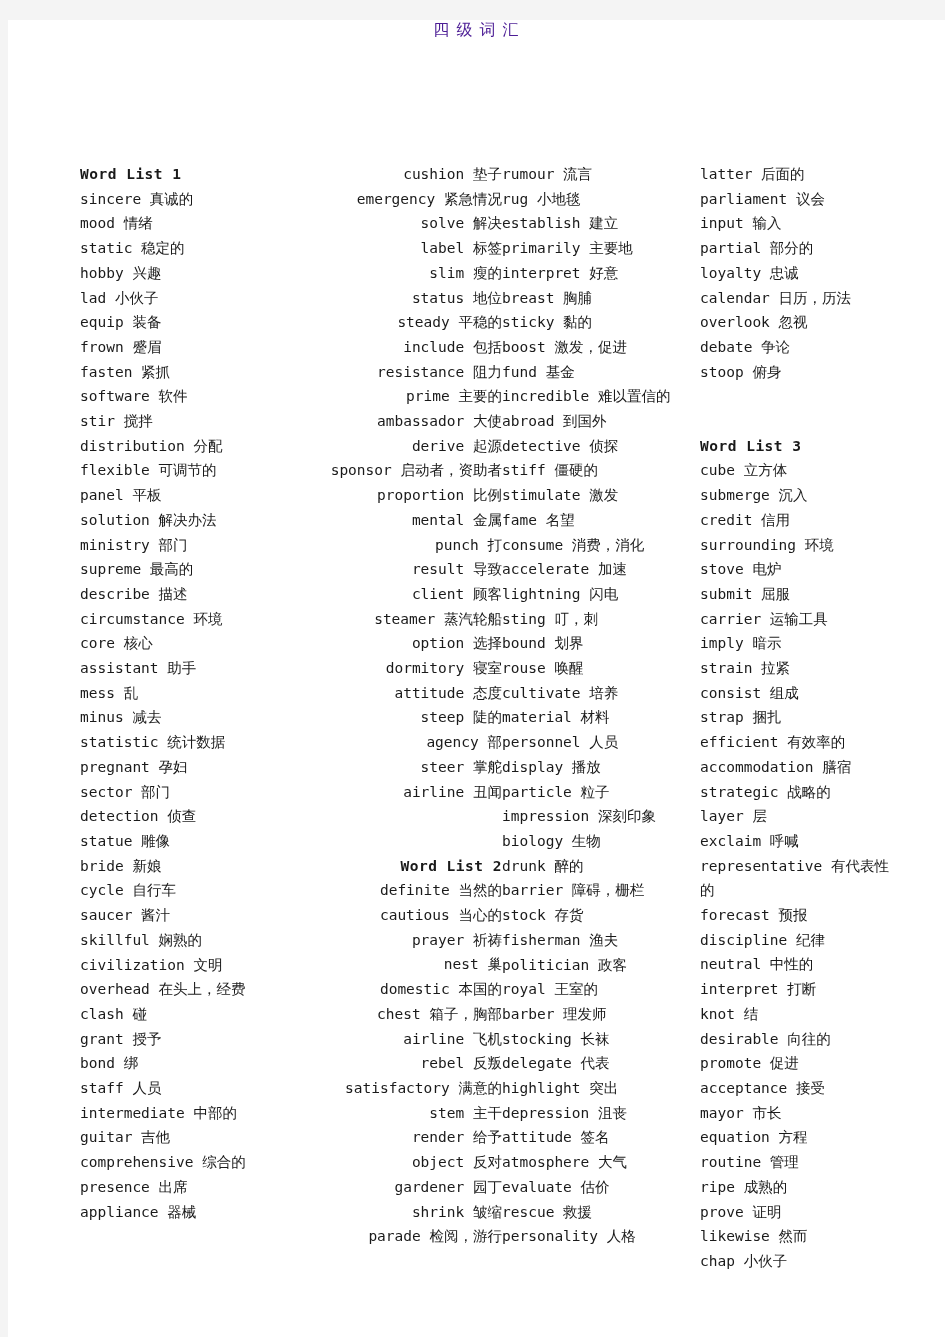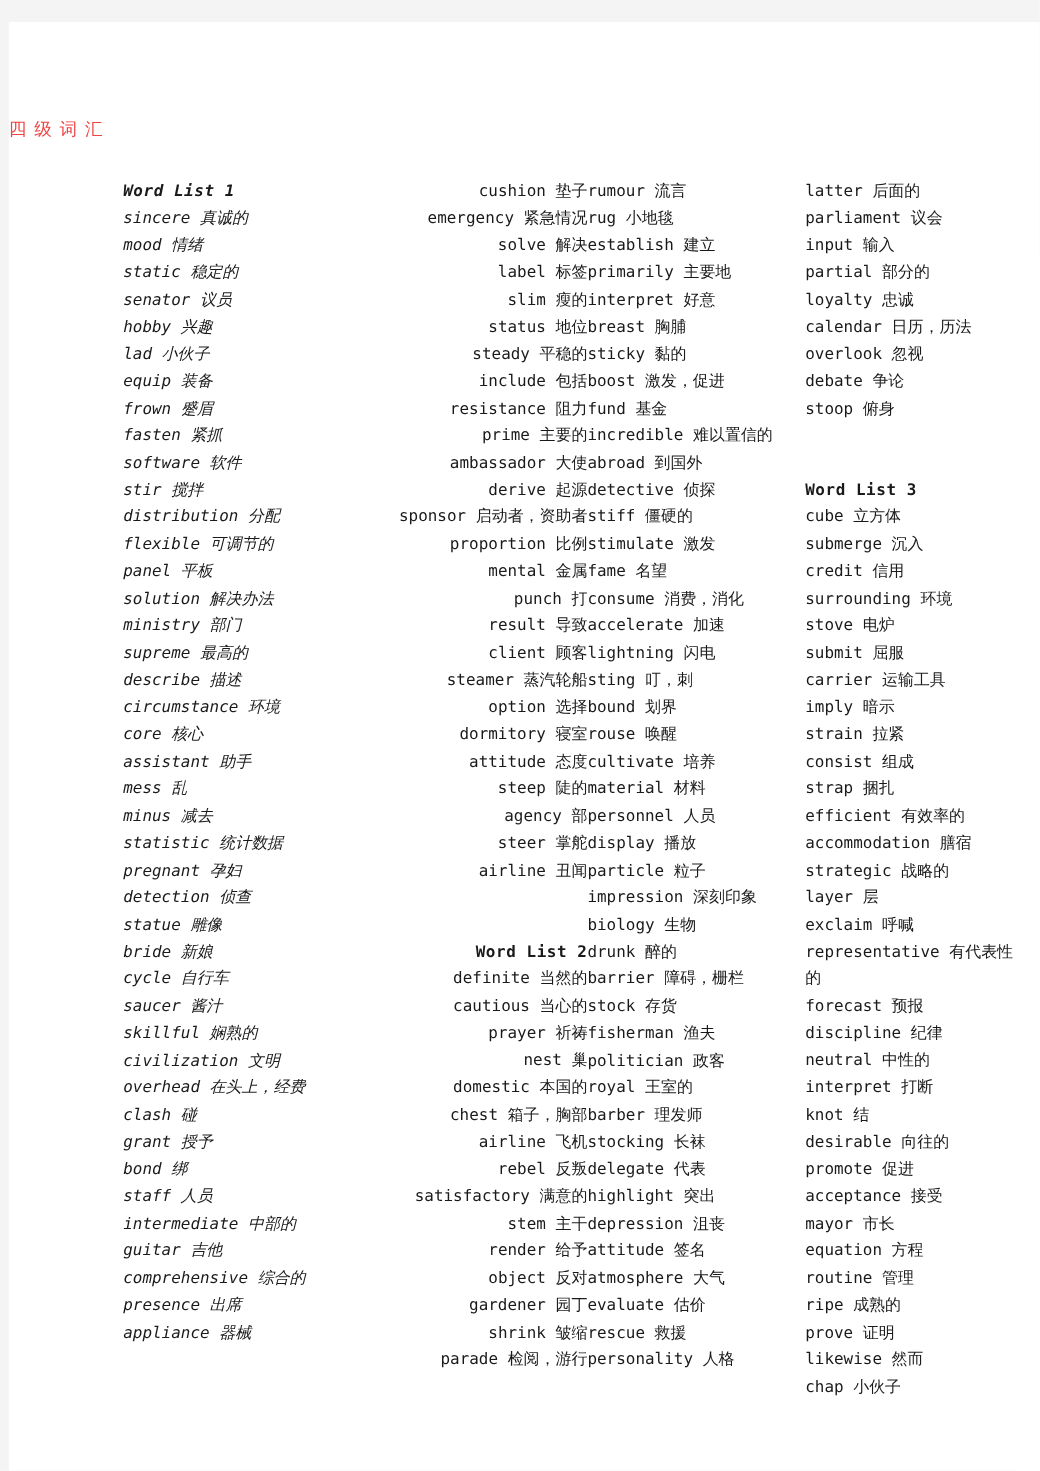--- a/index.html
+++ b/index.html
@@ -16,43 +16,43 @@
   #page {
     position: absolute;
     left: 8px;
     top: 20px;
     width: 937px;
     height: 1317px;
     background: #ffffff;
     box-sizing: border-box;
   }
   #title {
+    text-align: center;
     font-family: "DejaVu Sans", "Liberation Sans", sans-serif;
     font-size: 16px;
-    color: #ef4444;
-    margin-top: 88px;
+    color: #4c1d95;
     letter-spacing: 1px;
     height: 20px;
     line-height: 20px;
   }
   #columns {
     position: absolute;
     left: 0;
     top: 142px;
     width: 937px;
     display: flex;
     flex-direction: row;
     align-items: flex-start;
   }
   .column {
     font-size: 14.5px;
     line-height: 24.7px;
     color: #1a1a1a;
   }
-  .col-1 { width: 222px; margin-left: 104px; font-style: italic; }
+  .col-1 { width: 222px; margin-left: 72px; }
   .col-2 { width: 200px; margin-left: 0px; text-align: right; }
   .col-3 { width: 198px; margin-left: 0px; }
   .col-4 { width: 200px; margin-left: 0px; }
 
   .entry {
     white-space: normal;
     word-break: break-word;
   }
   .list-head {
     font-weight: bold;
@@ -68,21 +68,20 @@
 <div id="page">
 
   <div id="title">四 级 词 汇</div>
 
   <div id="columns">
     <div class="column col-1">
         <div class="entry list-head">Word List 1</div>
         <div class="entry">sincere 真诚的</div>
         <div class="entry">mood 情绪</div>
         <div class="entry">static 稳定的</div>
-        <div class="entry">senator 议员</div>
         <div class="entry">hobby 兴趣</div>
         <div class="entry">lad 小伙子</div>
         <div class="entry">equip 装备</div>
         <div class="entry">frown 蹙眉</div>
         <div class="entry">fasten 紧抓</div>
         <div class="entry">software 软件</div>
         <div class="entry">stir 搅拌</div>
         <div class="entry">distribution 分配</div>
         <div class="entry">flexible 可调节的</div>
         <div class="entry">panel 平板</div>
@@ -90,20 +89,21 @@
         <div class="entry">ministry 部门</div>
         <div class="entry">supreme 最高的</div>
         <div class="entry">describe 描述</div>
         <div class="entry">circumstance 环境</div>
         <div class="entry">core 核心</div>
         <div class="entry">assistant 助手</div>
         <div class="entry">mess 乱</div>
         <div class="entry">minus 减去</div>
         <div class="entry">statistic 统计数据</div>
         <div class="entry">pregnant 孕妇</div>
+        <div class="entry">sector 部门</div>
         <div class="entry">detection 侦查</div>
         <div class="entry">statue 雕像</div>
         <div class="entry">bride 新娘</div>
         <div class="entry">cycle 自行车</div>
         <div class="entry">saucer 酱汁</div>
         <div class="entry">skillful 娴熟的</div>
         <div class="entry">civilization 文明</div>
         <div class="entry">overhead 在头上，经费</div>
         <div class="entry">clash 碰</div>
         <div class="entry">grant 授予</div>

